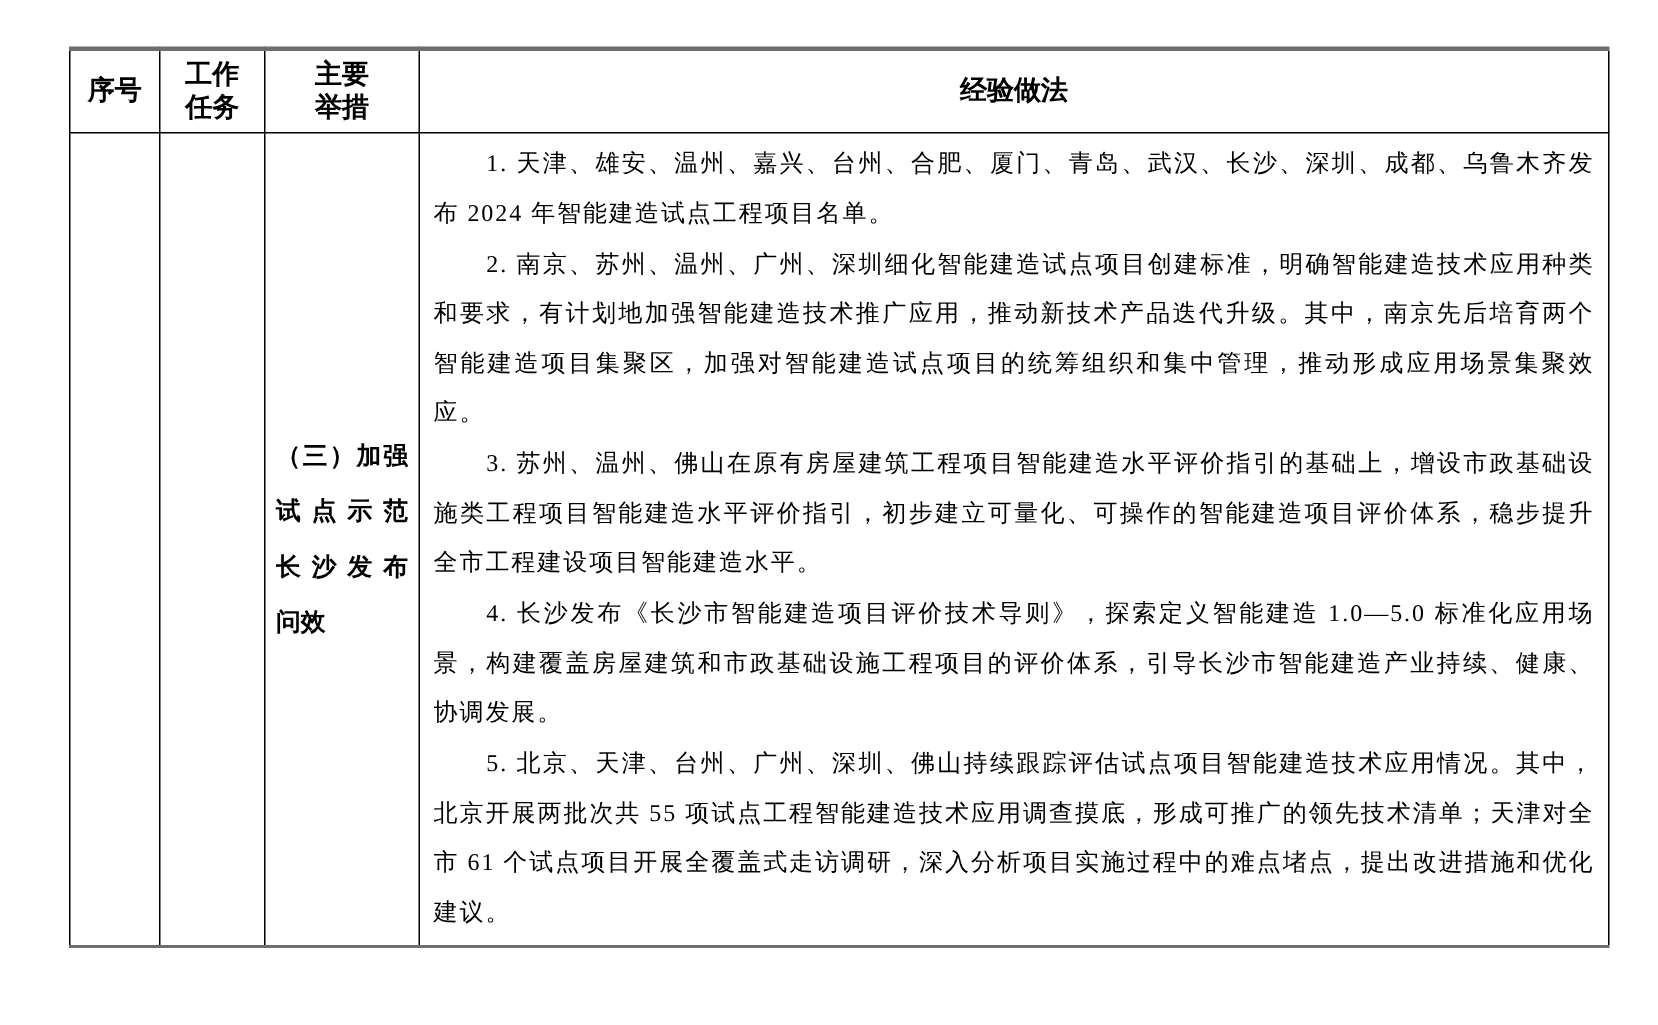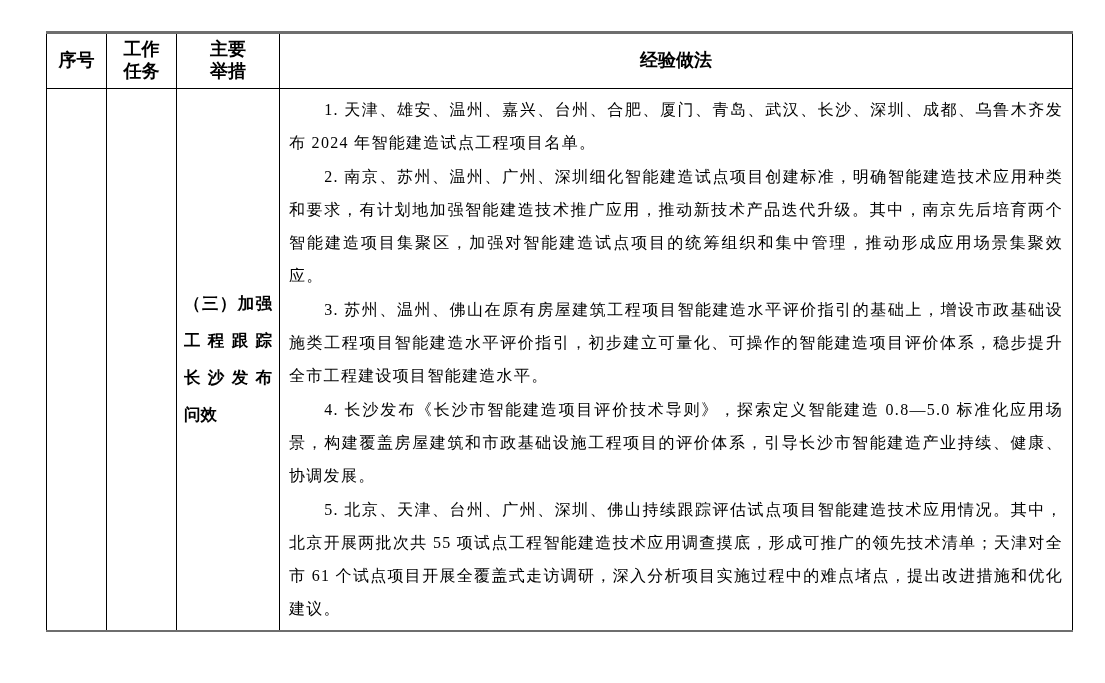--- a/index.html
+++ b/index.html
@@ -98,30 +98,30 @@
         <th>经验做法</th>
       </tr>
     </thead>
     <tbody>
       <tr>
         <td class="cell-seq"></td>
         <td class="cell-task"></td>
         <td class="cell-measure">
           <div>
               <div class="measure-line">（三）加强</div>
-              <div class="measure-line">工程跟踪</div>
+              <div class="measure-line">试点示范</div>
               <div class="measure-line">长沙发布</div>
               <div class="measure-line">问效</div>
             </div>
         </td>
         <td class="cell-practices">
           <div>
               <div class="practice">1. 天津、雄安、温州、嘉兴、台州、合肥、厦门、青岛、武汉、长沙、深圳、成都、乌鲁木齐发布 2024 年智能建造试点工程项目名单。</div>
               <div class="practice">2. 南京、苏州、温州、广州、深圳细化智能建造试点项目创建标准，明确智能建造技术应用种类和要求，有计划地加强智能建造技术推广应用，推动新技术产品迭代升级。其中，南京先后培育两个智能建造项目集聚区，加强对智能建造试点项目的统筹组织和集中管理，推动形成应用场景集聚效应。</div>
               <div class="practice">3. 苏州、温州、佛山在原有房屋建筑工程项目智能建造水平评价指引的基础上，增设市政基础设施类工程项目智能建造水平评价指引，初步建立可量化、可操作的智能建造项目评价体系，稳步提升全市工程建设项目智能建造水平。</div>
-              <div class="practice">4. 长沙发布《长沙市智能建造项目评价技术导则》，探索定义智能建造 0.8—5.0 标准化应用场景，构建覆盖房屋建筑和市政基础设施工程项目的评价体系，引导长沙市智能建造产业持续、健康、协调发展。</div>
+              <div class="practice">4. 长沙发布《长沙市智能建造项目评价技术导则》，探索定义智能建造 1.0—5.0 标准化应用场景，构建覆盖房屋建筑和市政基础设施工程项目的评价体系，引导长沙市智能建造产业持续、健康、协调发展。</div>
               <div class="practice">5. 北京、天津、台州、广州、深圳、佛山持续跟踪评估试点项目智能建造技术应用情况。其中，北京开展两批次共 55 项试点工程智能建造技术应用调查摸底，形成可推广的领先技术清单；天津对全市 61 个试点项目开展全覆盖式走访调研，深入分析项目实施过程中的难点堵点，提出改进措施和优化建议。</div>
             </div>
         </td>
       </tr>
     </tbody>
   </table>
 </div>
 
 </body></html>

